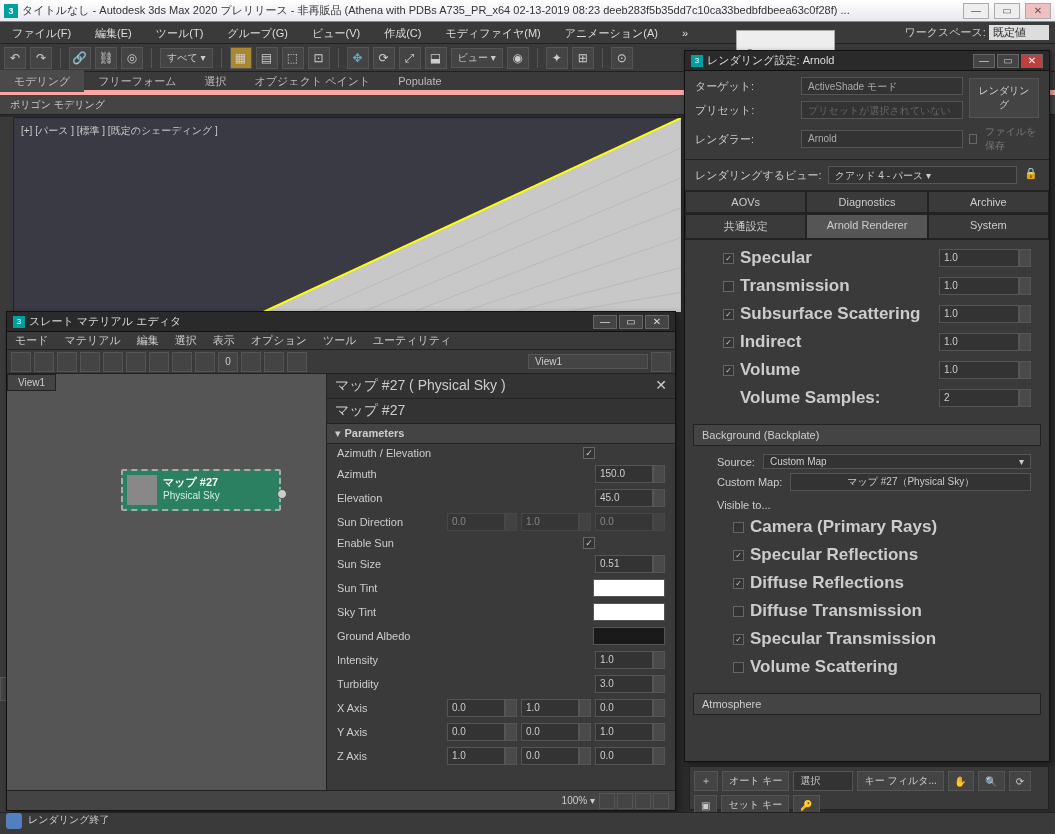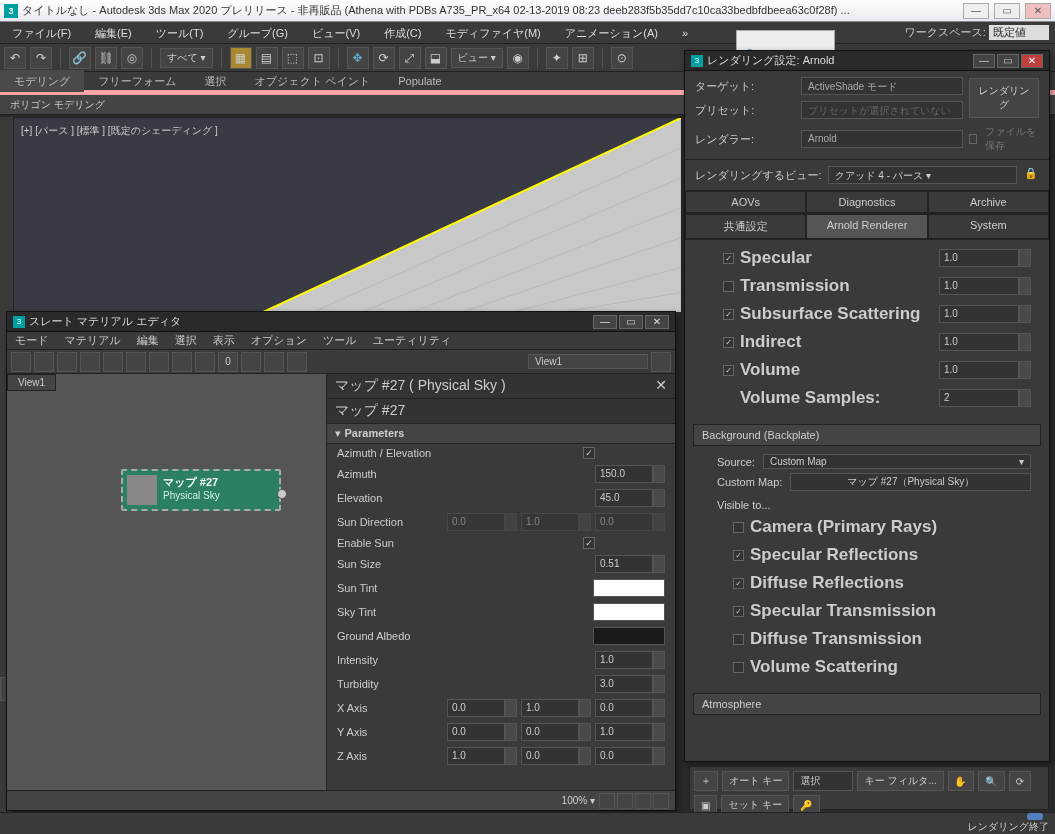--- a/index.html
+++ b/index.html
@@ -85,21 +85,21 @@
 .render .r-tabs .tab.active { background: #555; }
 .render .r-body { padding: 4px 8px; overflow: auto; height: 480px; }
 .render .r-body .line { display: flex; align-items: center; padding: 4px 10px 4px 30px; }
 .render .r-body .line .cb { width: 11px; height: 11px; background: #333; border: 1px solid #666; margin-right: 6px; }
 .render .r-body .line .cb.checked::after { content: '✓'; color: #ccc; font-size: 8px; display:block; text-align:center; line-height:9px; }
 .render .r-body .line .lbl { flex: 1; color: #ccc; font-size: 17px; font-weight: bold; }
 .render .r-body .section { background: #444; padding: 4px 8px; color: #ccc; font-size: 11px; margin-top: 12px; border:1px solid #222; }
 .render .r-body .sub { padding: 2px 10px 2px 24px; font-size: 11px; color: #ccc; }
 .render .r-body .sub .dd { background: #333; border: 1px solid #555; padding: 1px 6px; color: #ccc; font-size: 10px; min-width: 160px; display:inline-block; text-align:center; }
 
-.statusbar { position: absolute; bottom: 0; left: 0; right: 0; height: 22px; background: #3a3a3a; border-top: 1px solid #222; display: flex; align-items: flex-end; padding: 0 6px; color: #ccc; font-size: 10px; flex-direction: column; }
+.statusbar { position: absolute; bottom: 0; left: 0; right: 0; height: 22px; background: #3a3a3a; border-top: 1px solid #222; display: flex; align-items: flex-start; padding: 0 6px; color: #ccc; font-size: 10px; }
 .statusbar .icon { width: 16px; height: 16px; background: #5080c0; border-radius: 3px; margin-right: 6px; }
 
 .bottom-tb { position: absolute; right: 6px; top: 766px; width: 360px; height: 44px; background: #3a3a3a; border: 1px solid #222; display:flex; gap:4px; padding:4px; flex-wrap:wrap; }
 .bottom-tb .btn { background:#444; border:1px solid #555; padding:2px 6px; font-size:10px; color:#ccc; display:flex; align-items:center; }
 .bottom-tb .dd { background:#333; border:1px solid #555; padding:2px 6px; font-size:10px; color:#ccc; min-width:60px; }
 
 .vspacer { width: 14px; position: absolute; left: 0; top: 117px; bottom: 22px; background: #3a3a3a; border-right: 1px solid #222; }
 .vspacer .btn { width:14px; height:24px; background:#444; border:1px solid #555; margin-top:560px; }
 </style>
 </head>
@@ -474,26 +474,26 @@
       </div>
     <div class="line" style="padding-left:40px">
         <span class="cb checked"></span>
         <span class="lbl">Specular Reflections</span>
       </div>
     <div class="line" style="padding-left:40px">
         <span class="cb checked"></span>
         <span class="lbl">Diffuse Reflections</span>
       </div>
     <div class="line" style="padding-left:40px">
-        <span class="cb checked"></span>
-        <span class="lbl">Specular Transmission</span>
-      </div>
-    <div class="line" style="padding-left:40px">
         <span class="cb"></span>
         <span class="lbl">Diffuse Transmission</span>
+      </div>
+    <div class="line" style="padding-left:40px">
+        <span class="cb checked"></span>
+        <span class="lbl">Specular Transmission</span>
       </div>
     <div class="line" style="padding-left:40px">
         <span class="cb"></span>
         <span class="lbl">Volume Scattering</span>
       </div>
 
     <div class="section">Atmosphere</div>
     <div class="sub" style="display:flex;align-items:center;gap:8px;padding-top:6px">
       <span>Scene Atmosphere:</span>
       <span class="dd" style="flex:1">マテリアルなし</span>

